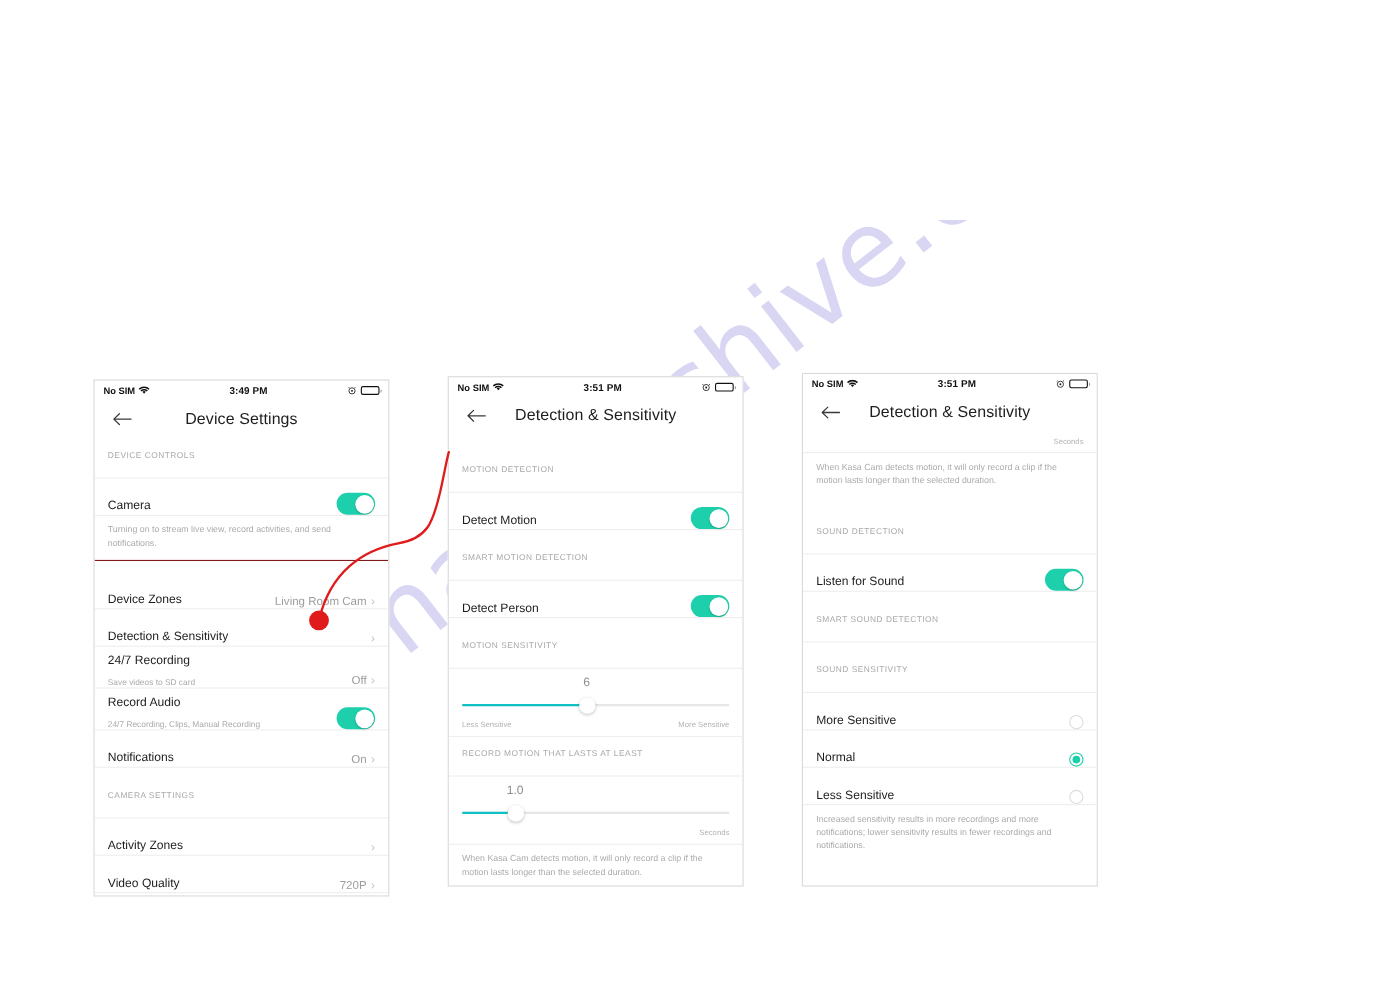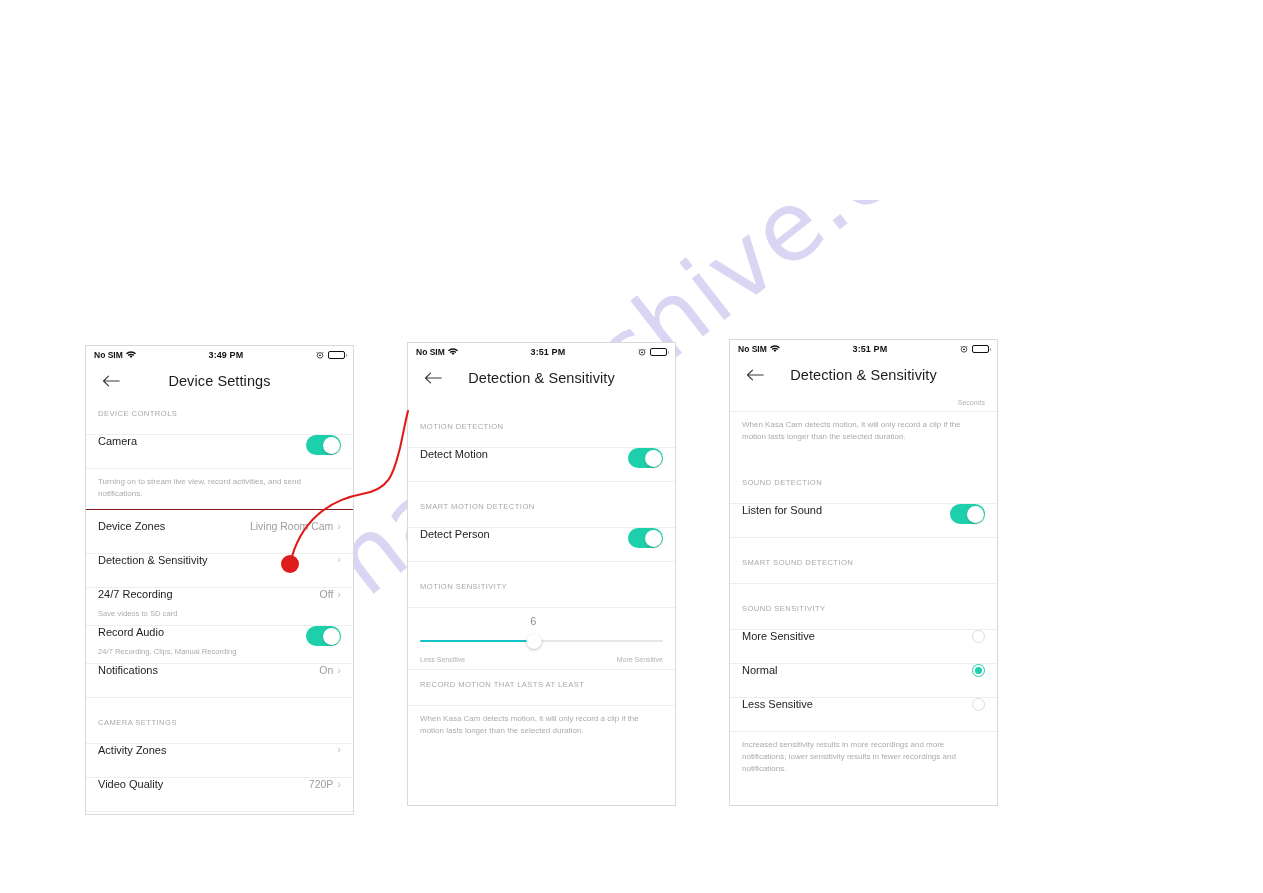--- a/index.html
+++ b/index.html
@@ -115,21 +115,21 @@
     padding: 0 12px 16px 12px;
     text-transform: uppercase;
     border-bottom: 1px solid #eeeeee;
   }
   .sec-gap { height: 20px; }
   .sec-gap-sm { height: 10px; }
   .sec-gap-lg { height: 26px; }
 
   .row {
     display: flex;
-    align-items: flex-start;
+    align-items: flex-end;
     justify-content: space-between;
     min-height: 34px;
     padding: 0 12px;
     border-bottom: 1px solid #eeeeee;
     box-sizing: border-box;
   }
   .row-tall { min-height: 38px; }
   .row-label {
     font-size: 11px;
     color: #1d1d1d;
@@ -453,20 +453,31 @@
       </div>
       <div class="slider-ends">
         <span>Less Sensitive</span>
         <span>More Sensitive</span>
       </div>
     </div>
 
     <div class="sec-gap-sm"></div>
     <div class="section-header">RECORD MOTION THAT LASTS AT LEAST</div>
 
+    <div class="slider-block">
+      <div class="slider-value" id="rd-val-wrap" style="text-align: left; padding-left: calc(20% - 8px);">
+        <span>1.0</span>
+      </div>
+      <div class="slider-track">
+        <div class="slider-rail"></div>
+        <div class="slider-fill" id="rd-fill" style="width: 20%; background: rgb(17, 194, 196);"></div>
+        <div class="slider-knob" id="rd-knob" style="left: 20%;"></div>
+      </div>
+      <div class="slider-end-right">Seconds</div>
+    </div>
 
     <div class="note note-nb">When Kasa Cam detects motion, it will only record a clip if the motion lasts longer than the selected duration.</div>
   </div>
 </div>
 
 <div class="phone phone-3">
 
   <div class="statusbar">
     <div class="sb-left">
       <span>No SIM</span>

